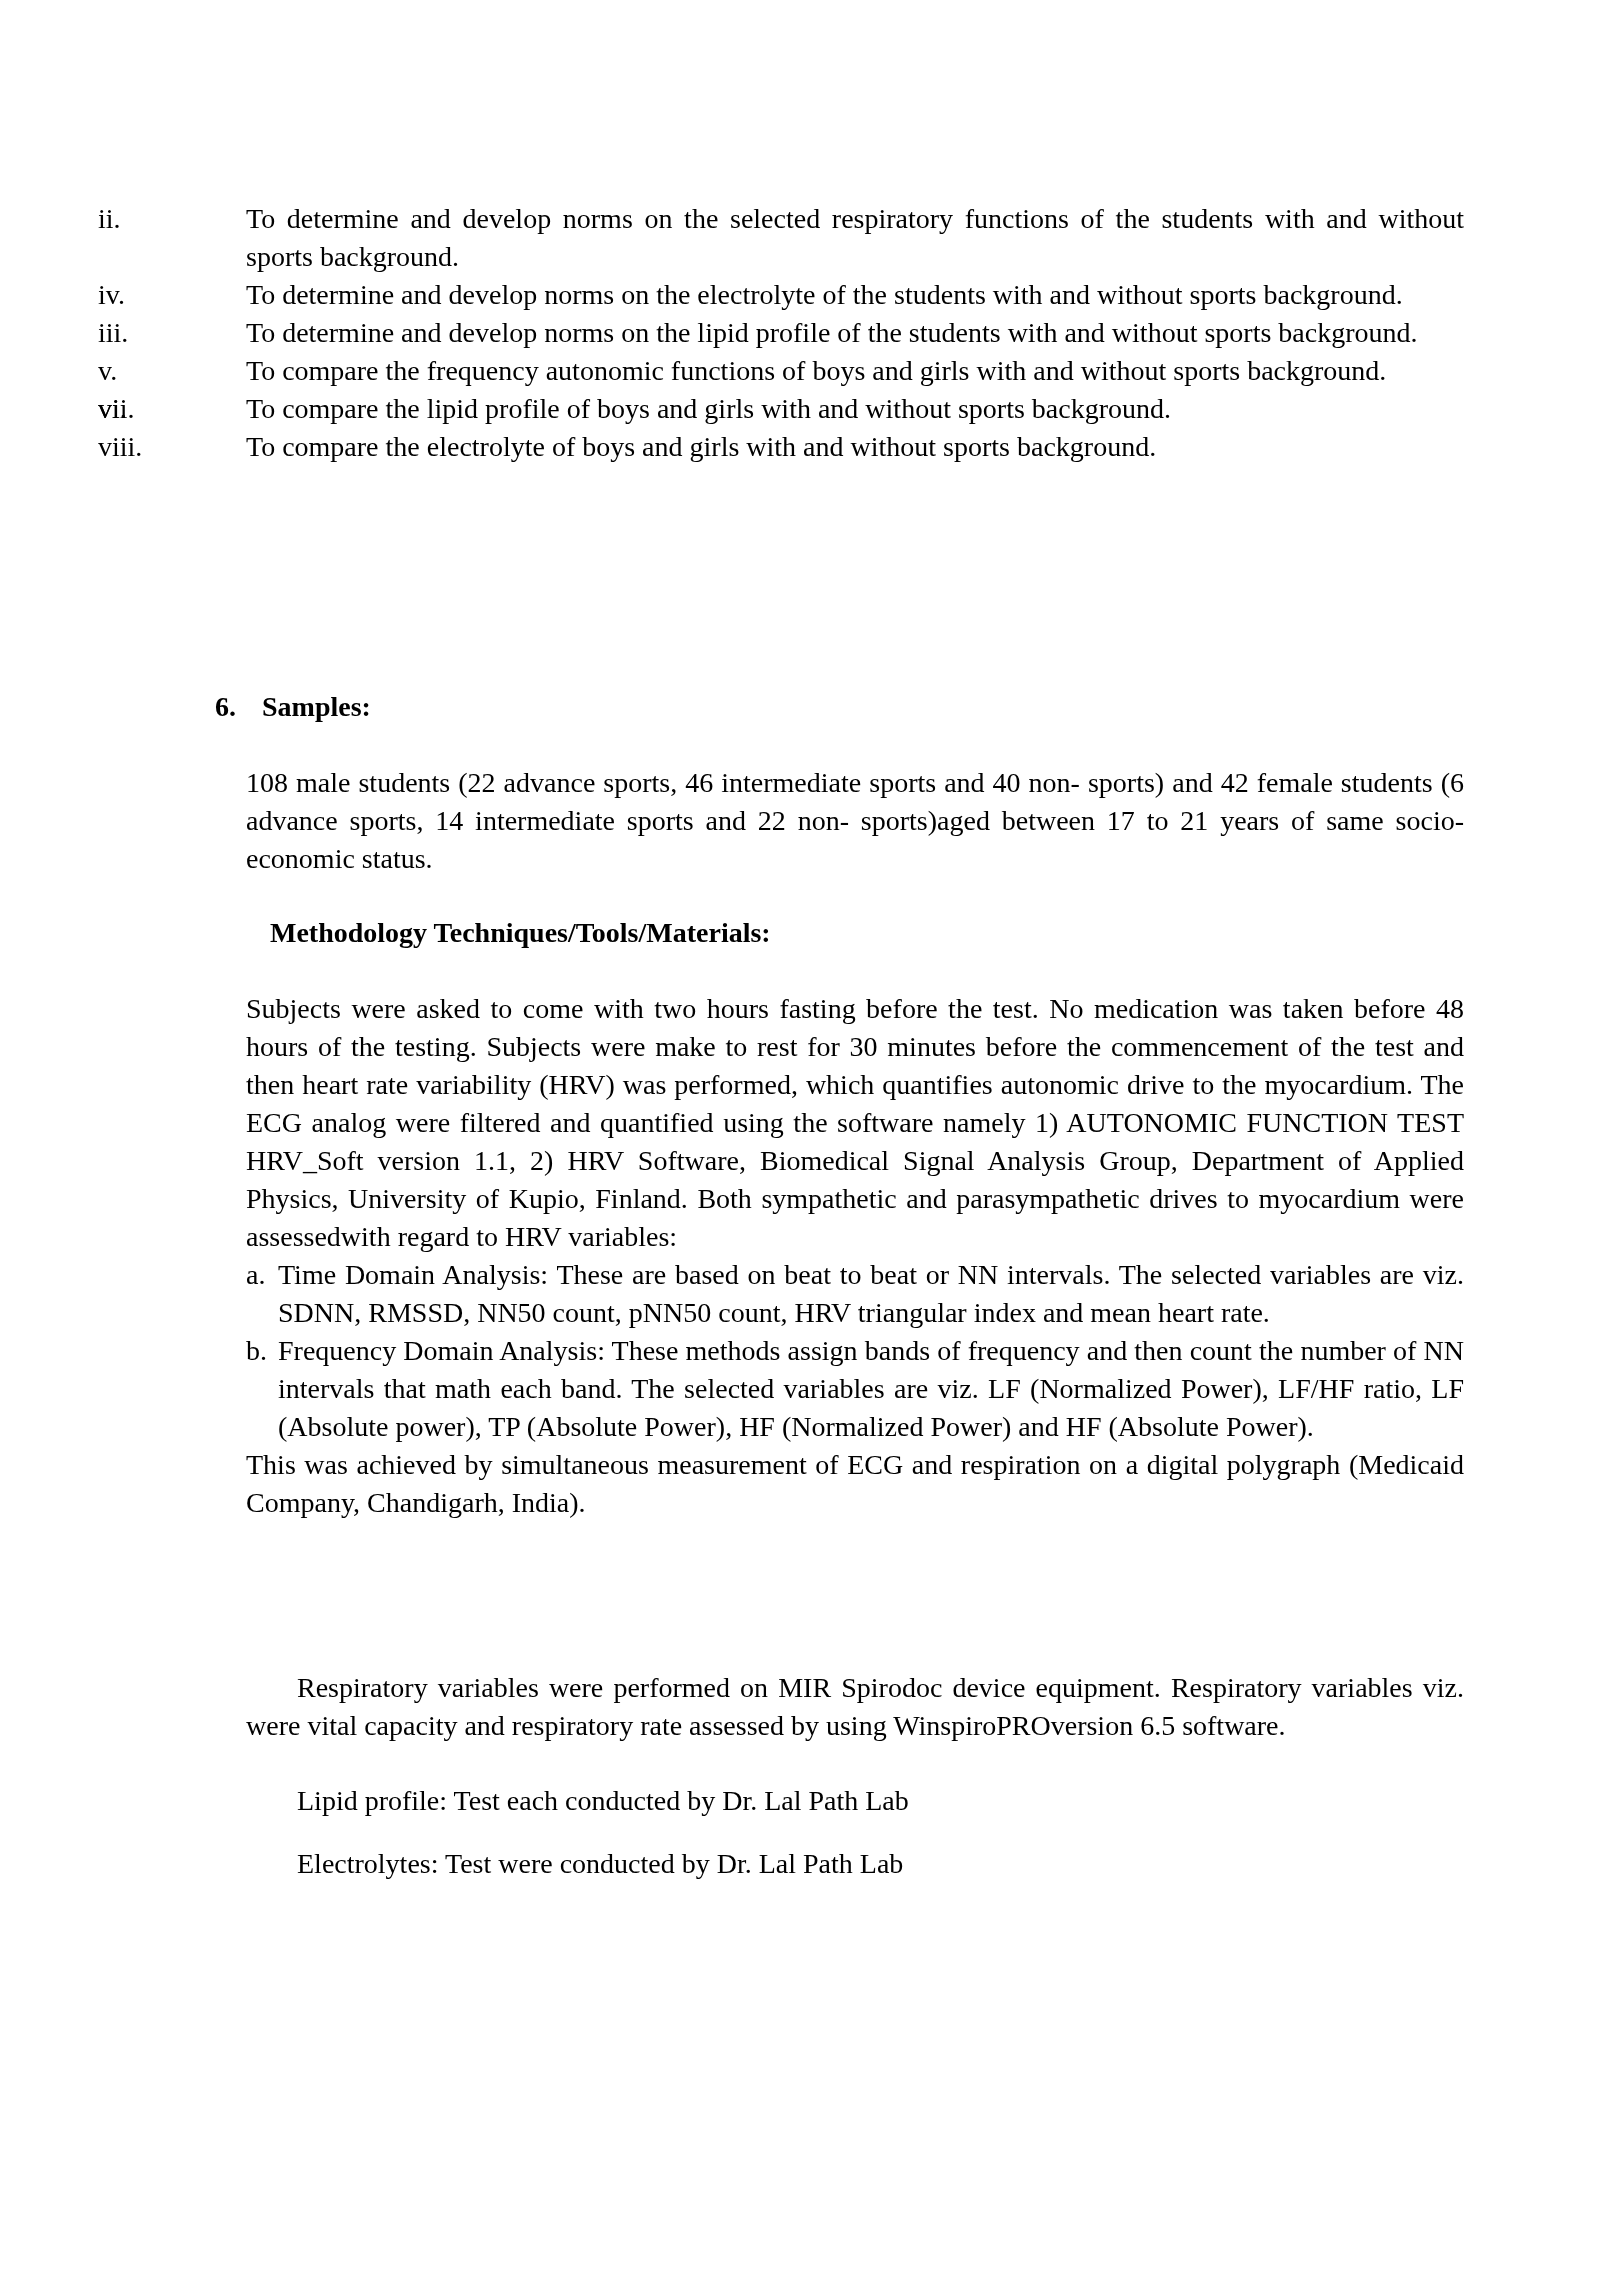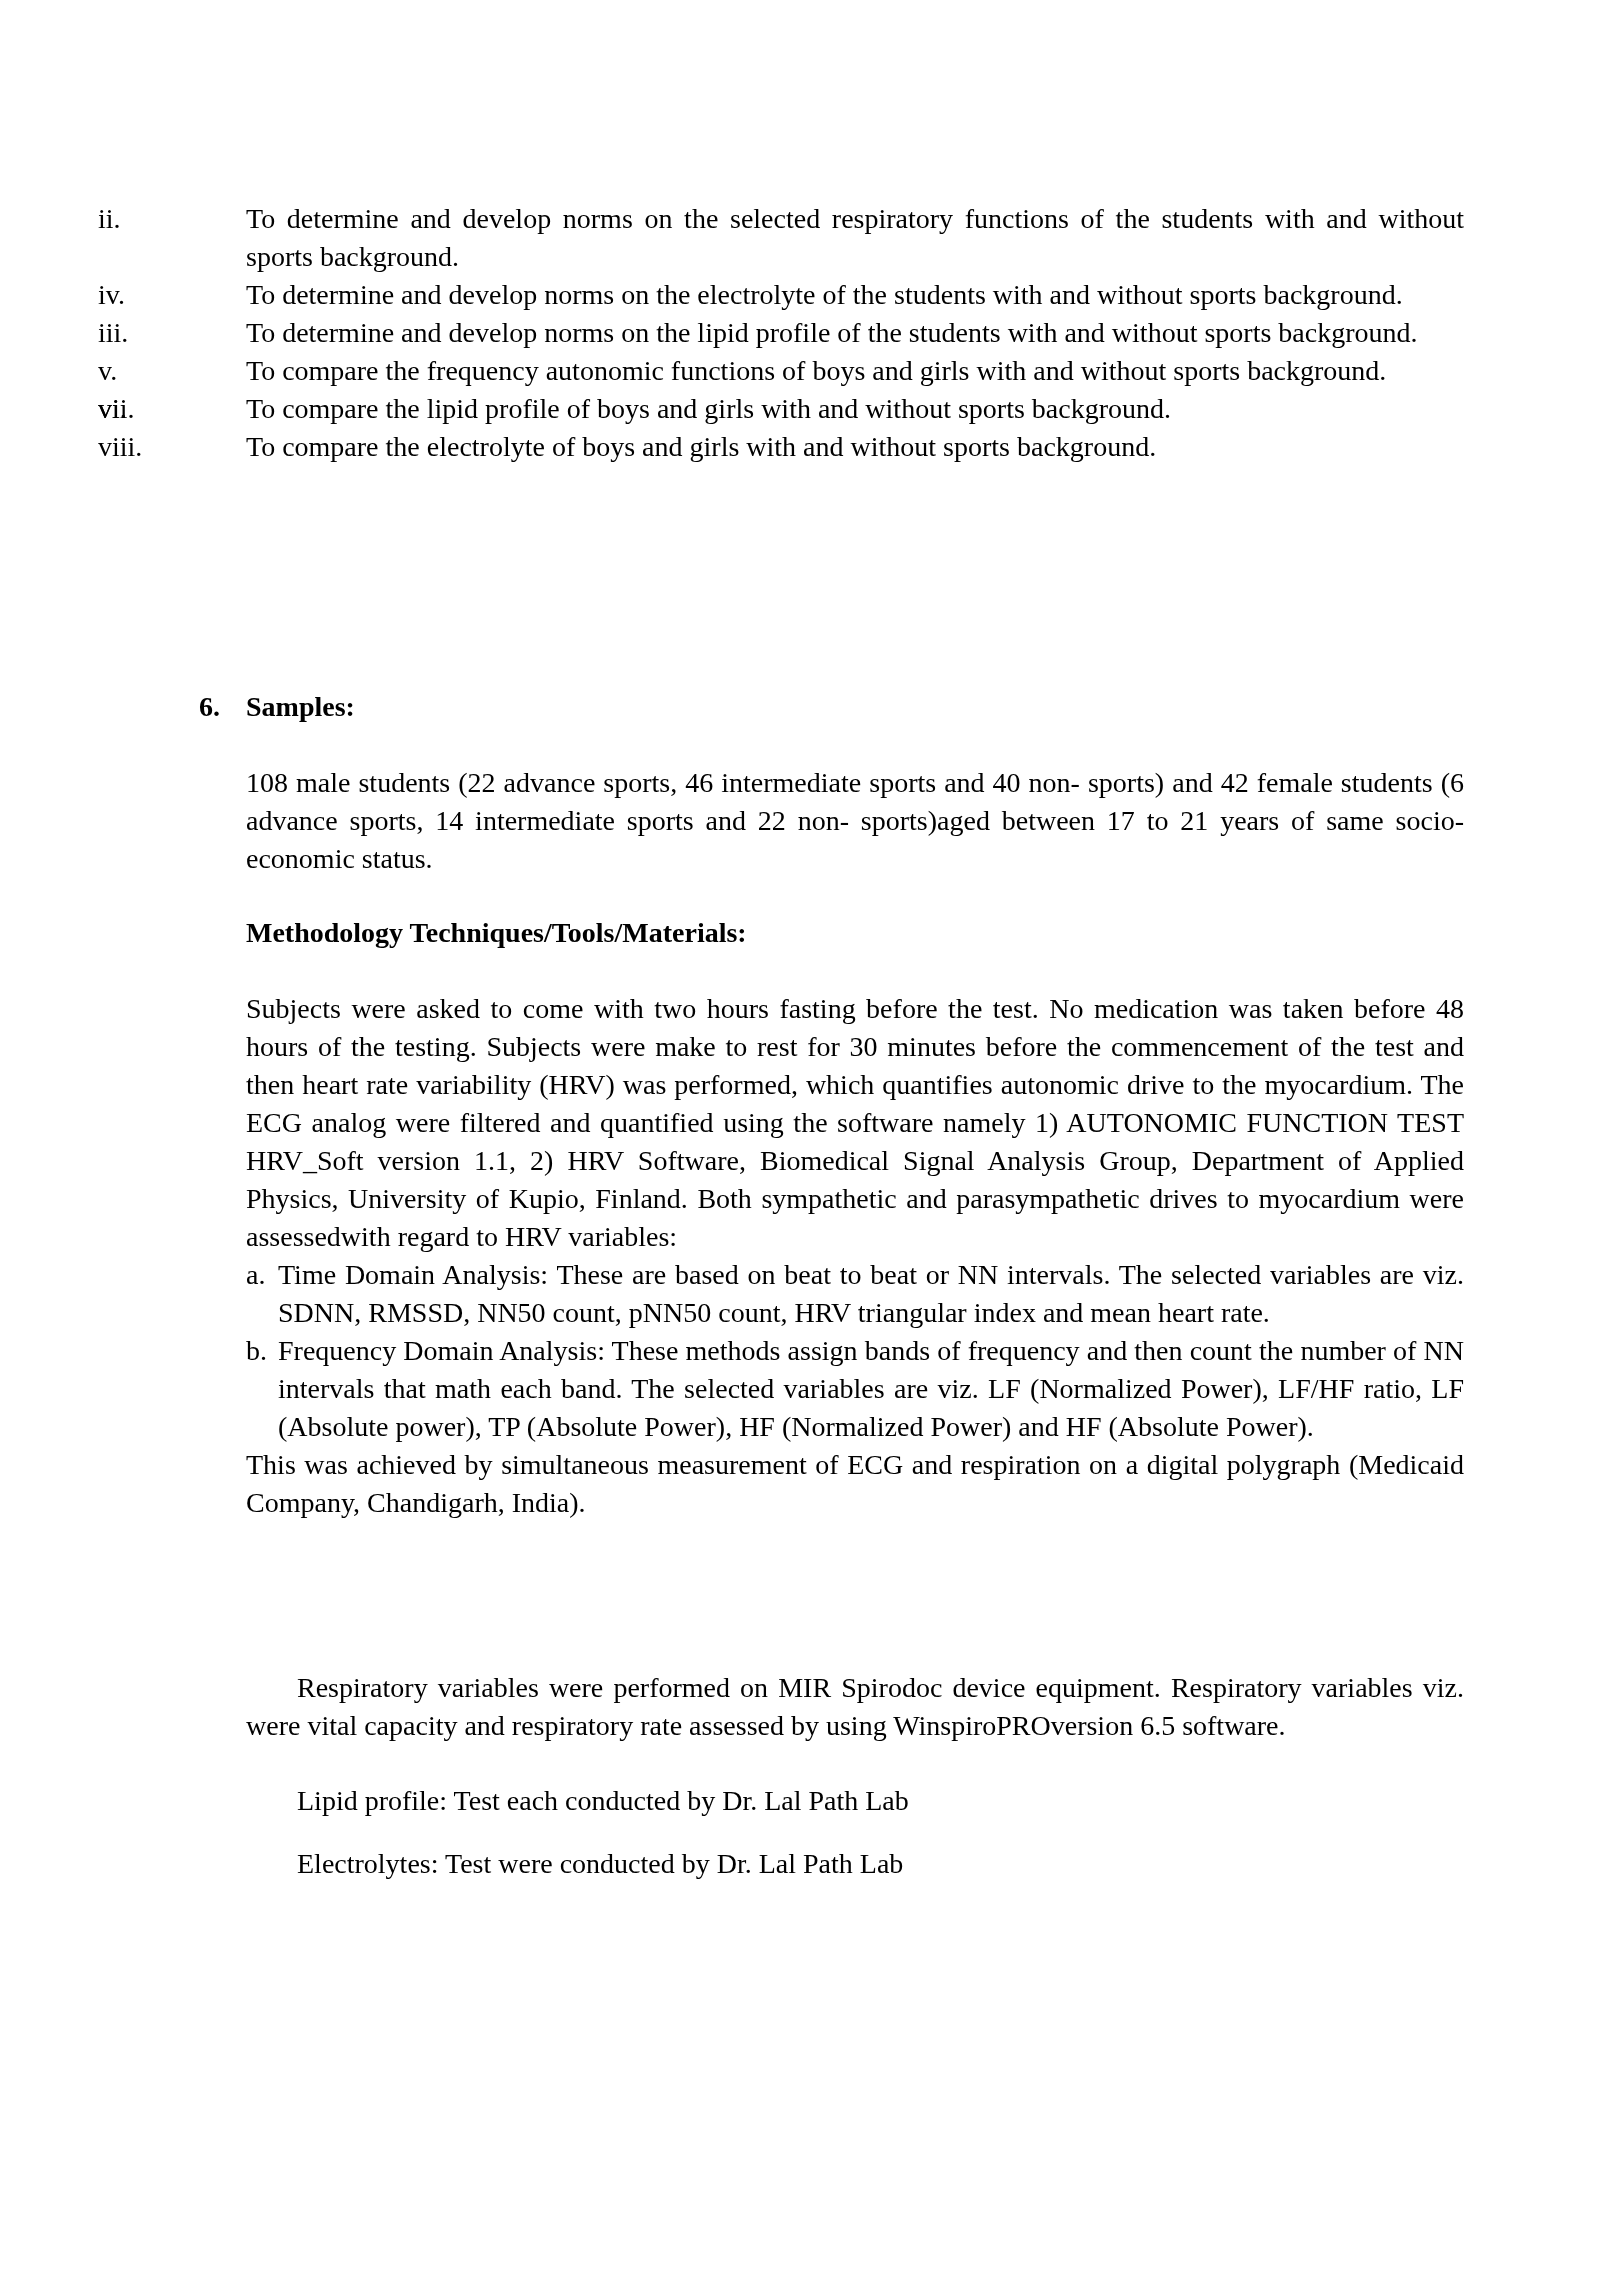--- a/index.html
+++ b/index.html
@@ -5,21 +5,21 @@
   html, body { margin: 0; padding: 0; background: #ffffff; }
   body {
     width: 1620px; height: 2293px; position: relative; overflow: hidden;
     font-family: "Liberation Serif", "DejaVu Serif", serif;
     color: #000000; font-size: 28px; line-height: 38px;
   }
   .page { position: absolute; left: 0; top: 0; width: 1620px; height: 2293px; border-radius: 22px; }
   .obj-list { position: absolute; left: 0; top: 200px; width: 1620px; }
   .obj-item { position: relative; padding-left: 246px; width: 1218px; text-align: justify; text-align-last: left; }
   .obj-num { position: absolute; left: 98px; width: 101px; text-align: right; }
-  .section-head { position: absolute; left: 199px; top: 688px; font-weight: bold; }
+  .section-head { position: absolute; left: 215px; top: 688px; font-weight: bold; }
   .section-head .num { display: inline-block; width: 47px; }
   .block { position: absolute; left: 246px; width: 1218px; text-align: justify; }
   .block p { margin: 0; }
   .bold { font-weight: bold; }
   .sub-list { margin: 0; }
   .sub-item { position: relative; padding-left: 32px; text-align: justify; text-align-last: left; }
   .sub-letter { position: absolute; left: 0; }
   .last-left { text-align-last: left; }
   .indent { text-indent: 51px; }
 </style>
@@ -59,21 +59,21 @@
   </div>
 
   <div class="section-head">
     <span class="num">6.</span><span>Samples:</span>
   </div>
 
   <div class="block" style="top: 764px;">
     <p class="last-left">108 male students (22 advance sports, 46 intermediate sports and 40 non- sports) and 42 female students (6 advance sports, 14 intermediate sports and 22 non- sports)aged between 17 to 21 years of same socio- economic status.</p>
   </div>
 
-  <div class="block" style="top: 914px;">
+  <div class="block" style="top: 914px; margin-left: 24px;">
     <p class="bold">Methodology Techniques/Tools/Materials:</p>
   </div>
 
   <div class="block" style="top: 990px;">
     <p class="last-left">Subjects were asked to come with two hours fasting before the test. No medication was taken before 48 hours of the testing. Subjects were make to rest for 30 minutes before the commencement of the test and then heart rate variability (HRV) was performed, which quantifies autonomic drive to the myocardium. The ECG analog were filtered and quantified using the software namely 1) AUTONOMIC FUNCTION TEST HRV_Soft version 1.1, 2) HRV Software, Biomedical Signal Analysis Group, Department of Applied Physics, University of Kupio, Finland. Both sympathetic and parasympathetic drives to myocardium were assessedwith regard to HRV variables:</p>
     <div class="sub-list">
       <div class="sub-item">
         <span class="sub-letter">a.</span>
         <span>Time Domain Analysis: These are based on beat to beat or NN intervals. The selected variables are viz. SDNN, RMSSD, NN50 count, pNN50 count, HRV triangular index and mean heart rate.</span>
       </div>

